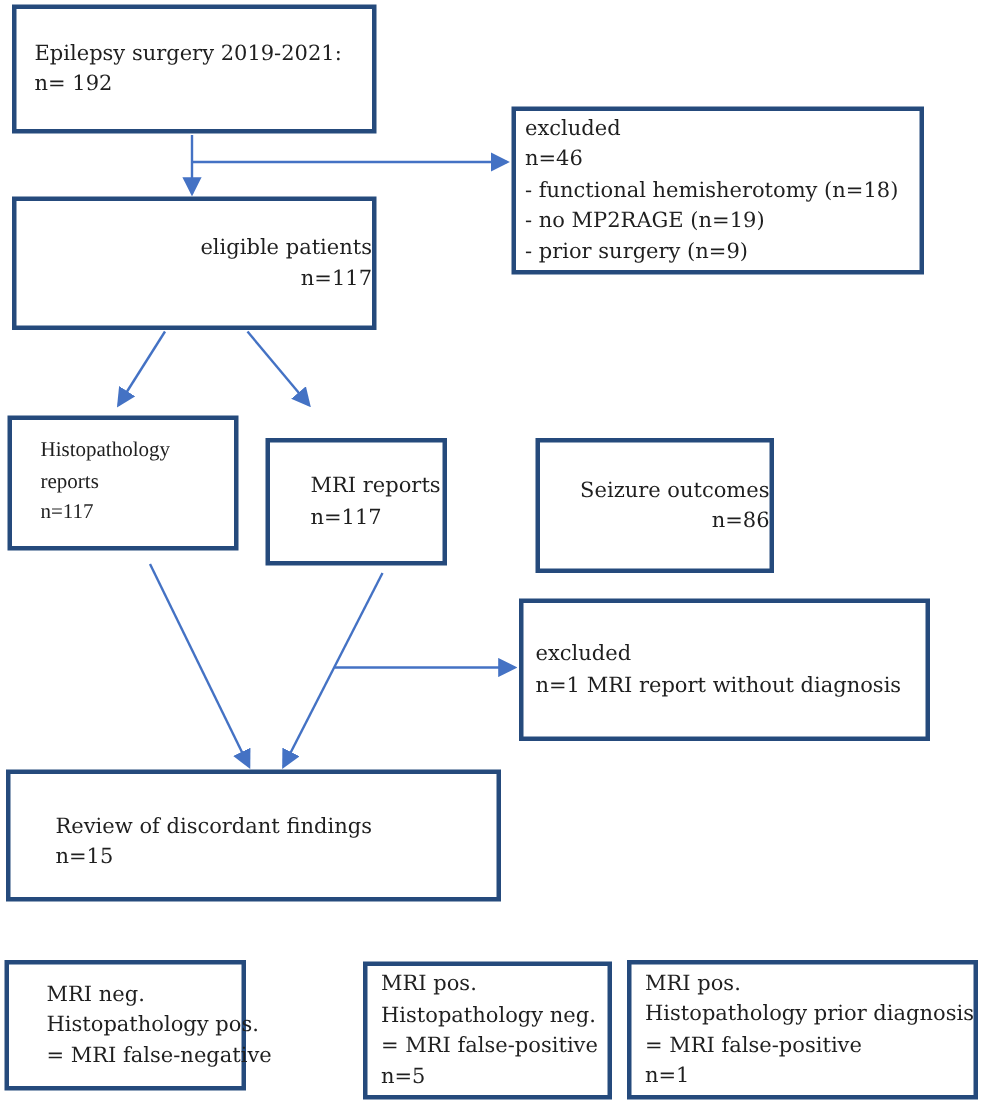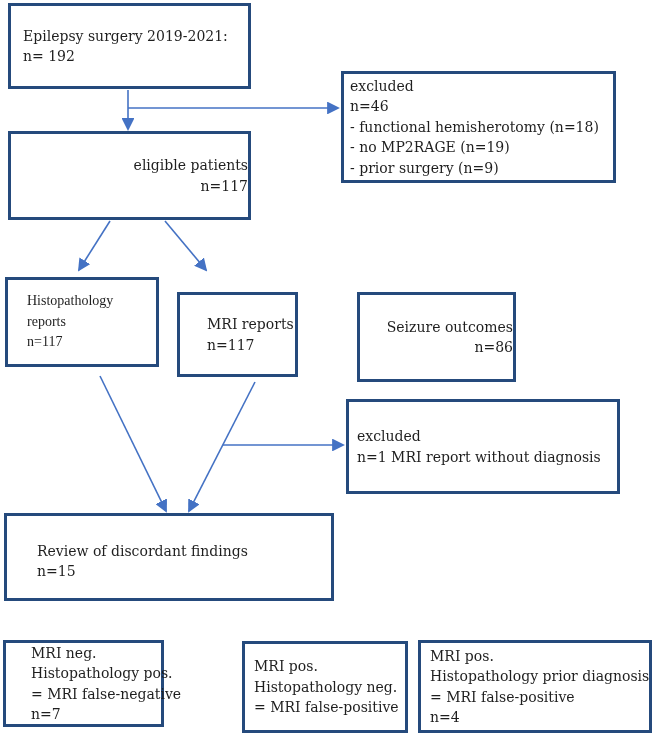--- a/index.html
+++ b/index.html
@@ -112,29 +112,29 @@
 
   <div class="box b-review">
     <div class="line">Review of discordant findings</div>
     <div class="line">n=15</div>
   </div>
 
   <div class="box b-fneg">
     <div class="line">MRI neg.</div>
     <div class="line">Histopathology pos.</div>
     <div class="line">= MRI false-negative</div>
-    <div class="line">n=7</div>
   </div>
 
   <div class="box b-fpos">
     <div class="line">MRI pos.</div>
     <div class="line">Histopathology neg.</div>
     <div class="line">= MRI false-positive</div>
+    <div class="line">n=5</div>
   </div>
 
   <div class="box b-fpos2">
     <div class="line">MRI pos.</div>
     <div class="line">Histopathology prior diagnosis</div>
     <div class="line">= MRI false-positive</div>
-    <div class="line">n=4</div>
+    <div class="line">n=1</div>
   </div>
 
 </div>
 
 </body></html>

